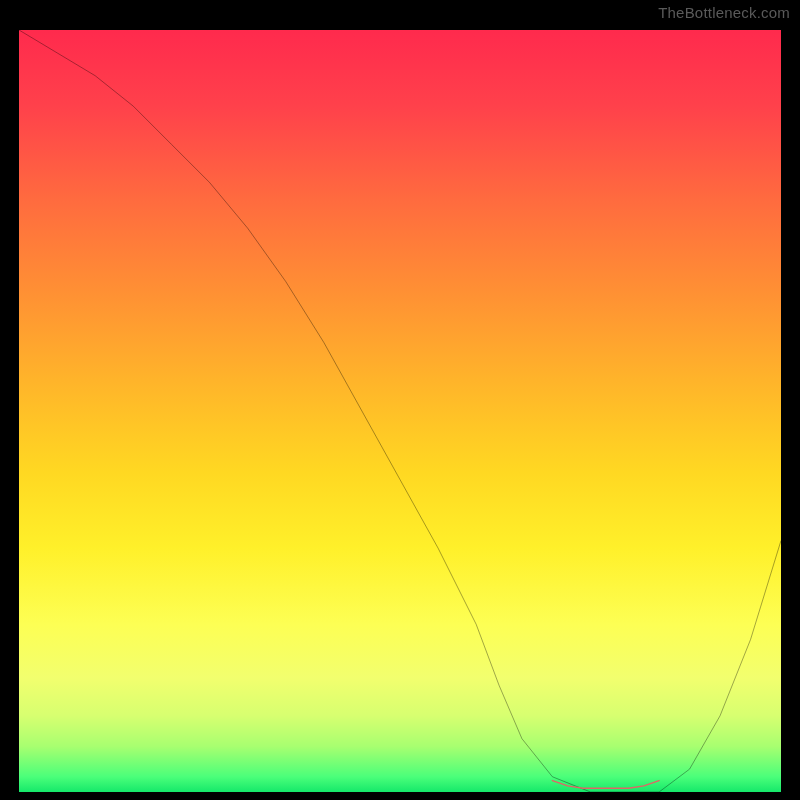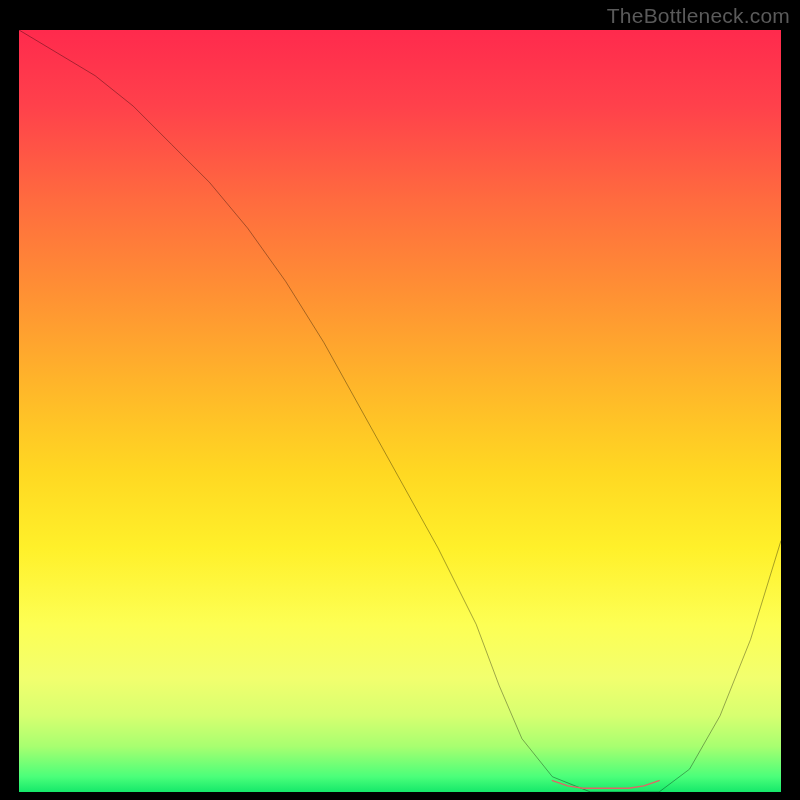--- a/index.html
+++ b/index.html
@@ -15,21 +15,21 @@
     position: relative;
     width: 800px;
     height: 800px;
     background: #000;
   }
   .attribution {
     position: absolute;
     top: 4px;
     right: 10px;
     color: #5a5a5a;
-    font-size: 21px;
+    font-size: 15px;
     font-weight: 400;
     letter-spacing: 0.2px;
   }
   .plot {
     position: absolute;
     left: 19px;
     top: 30px;
     width: 762px;
     height: 762px;
   }

